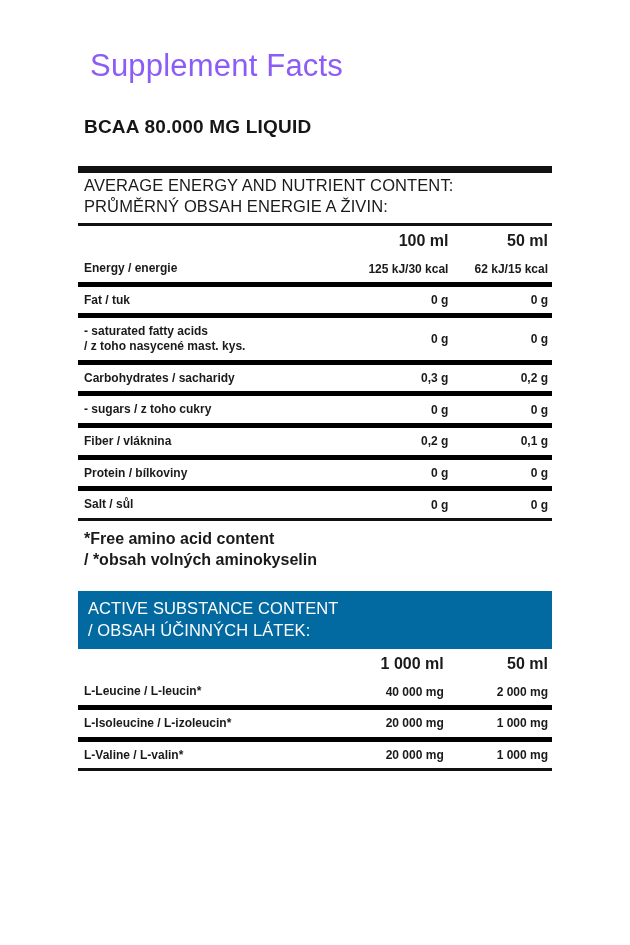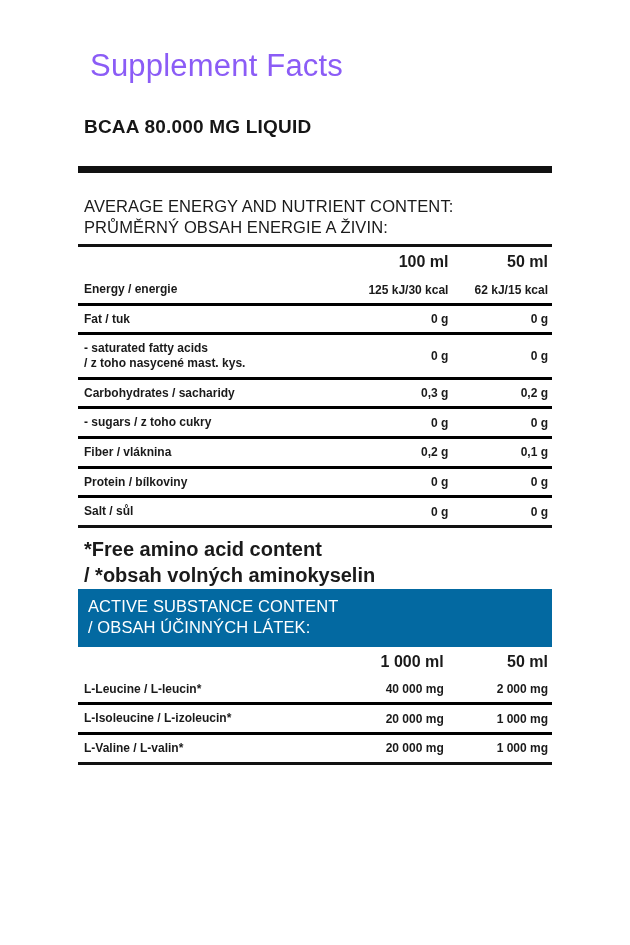--- a/index.html
+++ b/index.html
@@ -41,21 +41,21 @@
     margin-top: 28px;
   }
   .rule-med {
     height: 3px;
     background: #111111;
   }
   .section-head {
     font-size: 16.5px;
     line-height: 1.28;
     font-weight: 400;
-    padding: 23px 0 6px 6px;
+    padding: 2px 0 6px 6px;
     letter-spacing: 0.1px;
   }
   table {
     width: 100%;
     border-collapse: collapse;
     table-layout: fixed;
   }
   table.nutrient col.c0 { width: 56%; }
   table.nutrient col.c1 { width: 23%; }
   table.nutrient col.c2 { width: 21%; }
@@ -79,31 +79,31 @@
     text-align: right;
     padding-right: 4px;
     white-space: nowrap;
   }
   thead th {
     font-weight: 700;
     font-size: 16px;
     padding-bottom: 5px;
   }
   tbody tr td {
-    border-top: 3px solid #000000;
+    border-top: 5px solid #000000;
   }
   tbody tr:first-child td {
     border-top: none;
   }
   .thin-top { border-top: 1px solid #2d2d2d; }
   .note {
-    font-size: 20px;
+    font-size: 16px;
     font-weight: 700;
     line-height: 1.3;
-    padding: 8px 0 1px 6px;
+    padding: 8px 0 21px 6px;
   }
   .black-band {
     background: #0369a1;
     color: #ffffff;
     padding: 7px 0 8px 10px;
     font-size: 16.5px;
     line-height: 1.3;
     letter-spacing: 0.1px;
   }
   .black-band div { white-space: nowrap; }

